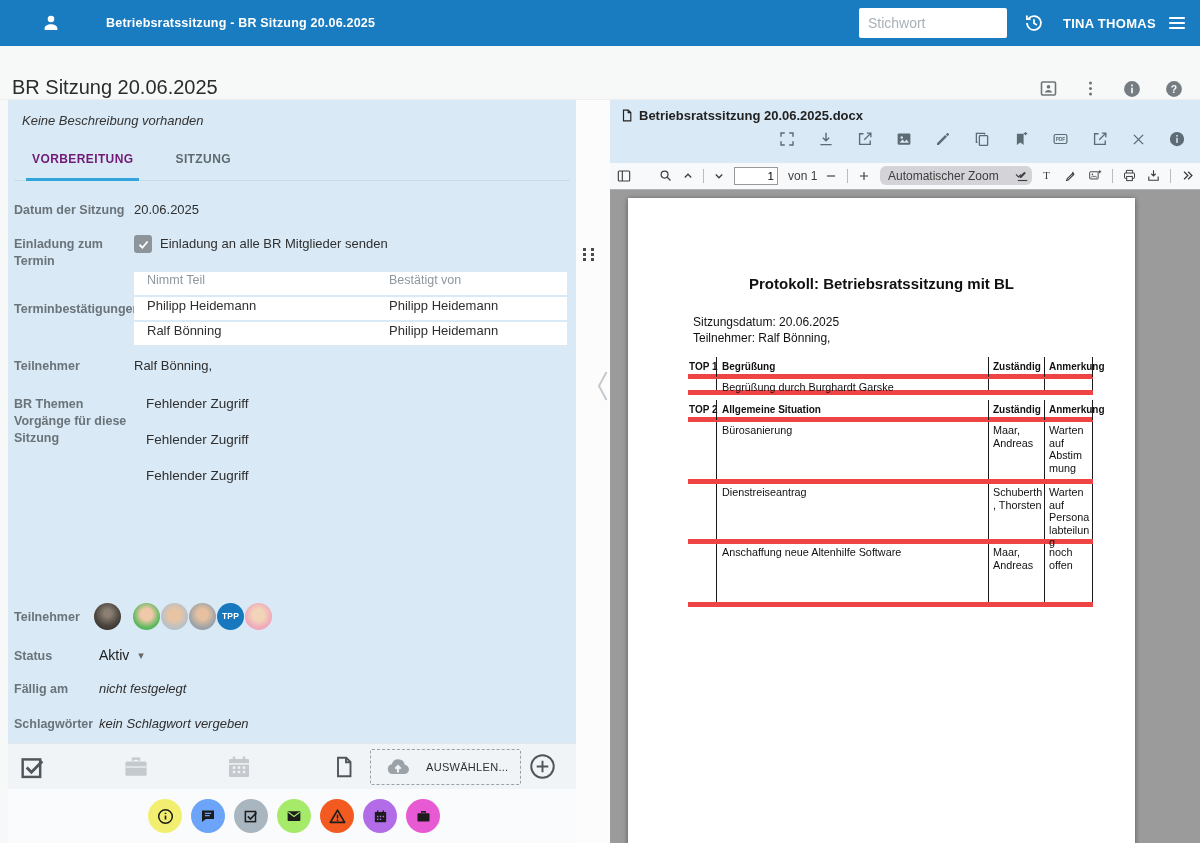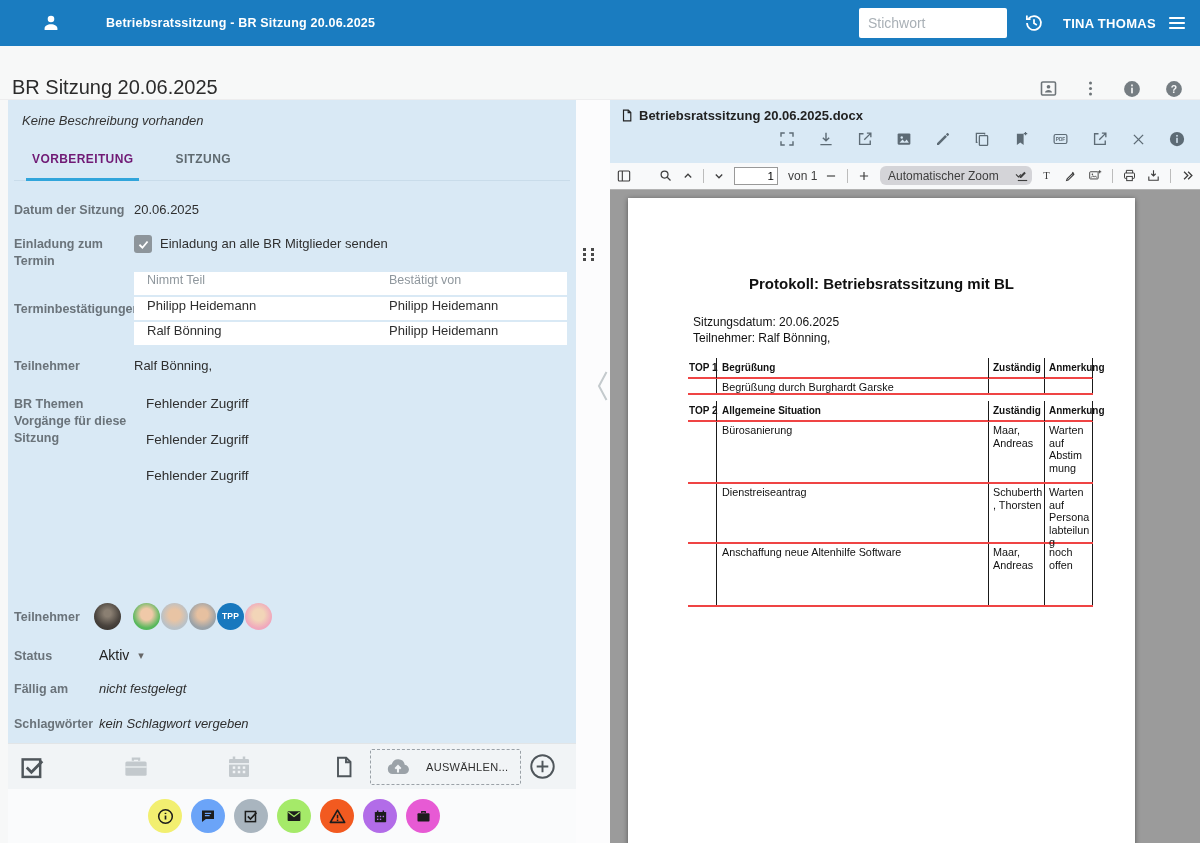--- a/index.html
+++ b/index.html
@@ -99,21 +99,21 @@
   .vonlabel{font-size:12px;margin-left:2px}
   .zoomsel{height:19px;background:#d4d4d8;border-radius:6px;display:flex;align-items:center;gap:14px;padding:0 8px;font-size:12px;cursor:pointer}
   .gap26{margin-left:18px}
 
   .docarea{flex:1;background:#9b9b9b;position:relative;overflow:hidden}
   .page{position:absolute;left:18px;top:8px;width:507px;height:920px;background:#fff;box-shadow:0 1px 5px rgba(0,0,0,.45);color:#111}
   .doc-title{margin-top:77px;text-align:center;font-size:15px;font-weight:bold}
   .doc-meta{margin:22px 0 4px 65px;font-size:12px;line-height:16px}
   .dtable{margin:13px 0 0 60px;width:405px}
   .dtable.second{margin-top:7px}
-  .drow{display:flex;border-bottom:2px solid #ef4444;box-sizing:border-box;align-items:stretch}
+  .drow{display:flex;border-bottom:5px solid #ef4444;box-sizing:border-box;align-items:stretch}
   .dc{box-sizing:border-box;font-size:10.8px;line-height:12.5px;padding-top:2px}
   .dc1{width:28px;padding-left:1px}
   .dc2{width:272px;border-left:1px solid #1a1a1a;padding-left:5px}
   .dc3{width:56px;border-left:1px solid #1a1a1a;padding-left:4px;overflow-wrap:anywhere}
   .dc4{width:49px;border-left:1px solid #1a1a1a;border-right:1px solid #1a1a1a;padding-left:4px;padding-right:2px;overflow-wrap:anywhere}
   .drow.head{height:20px;align-items:center}
   .drow.head .dc{font-size:10px;font-weight:bold;white-space:nowrap;padding-top:0;line-height:20px}
   .h15{height:16px}.h62{height:62px}.h60{height:60px}.h63{height:63px}
 </style>
 </head>

